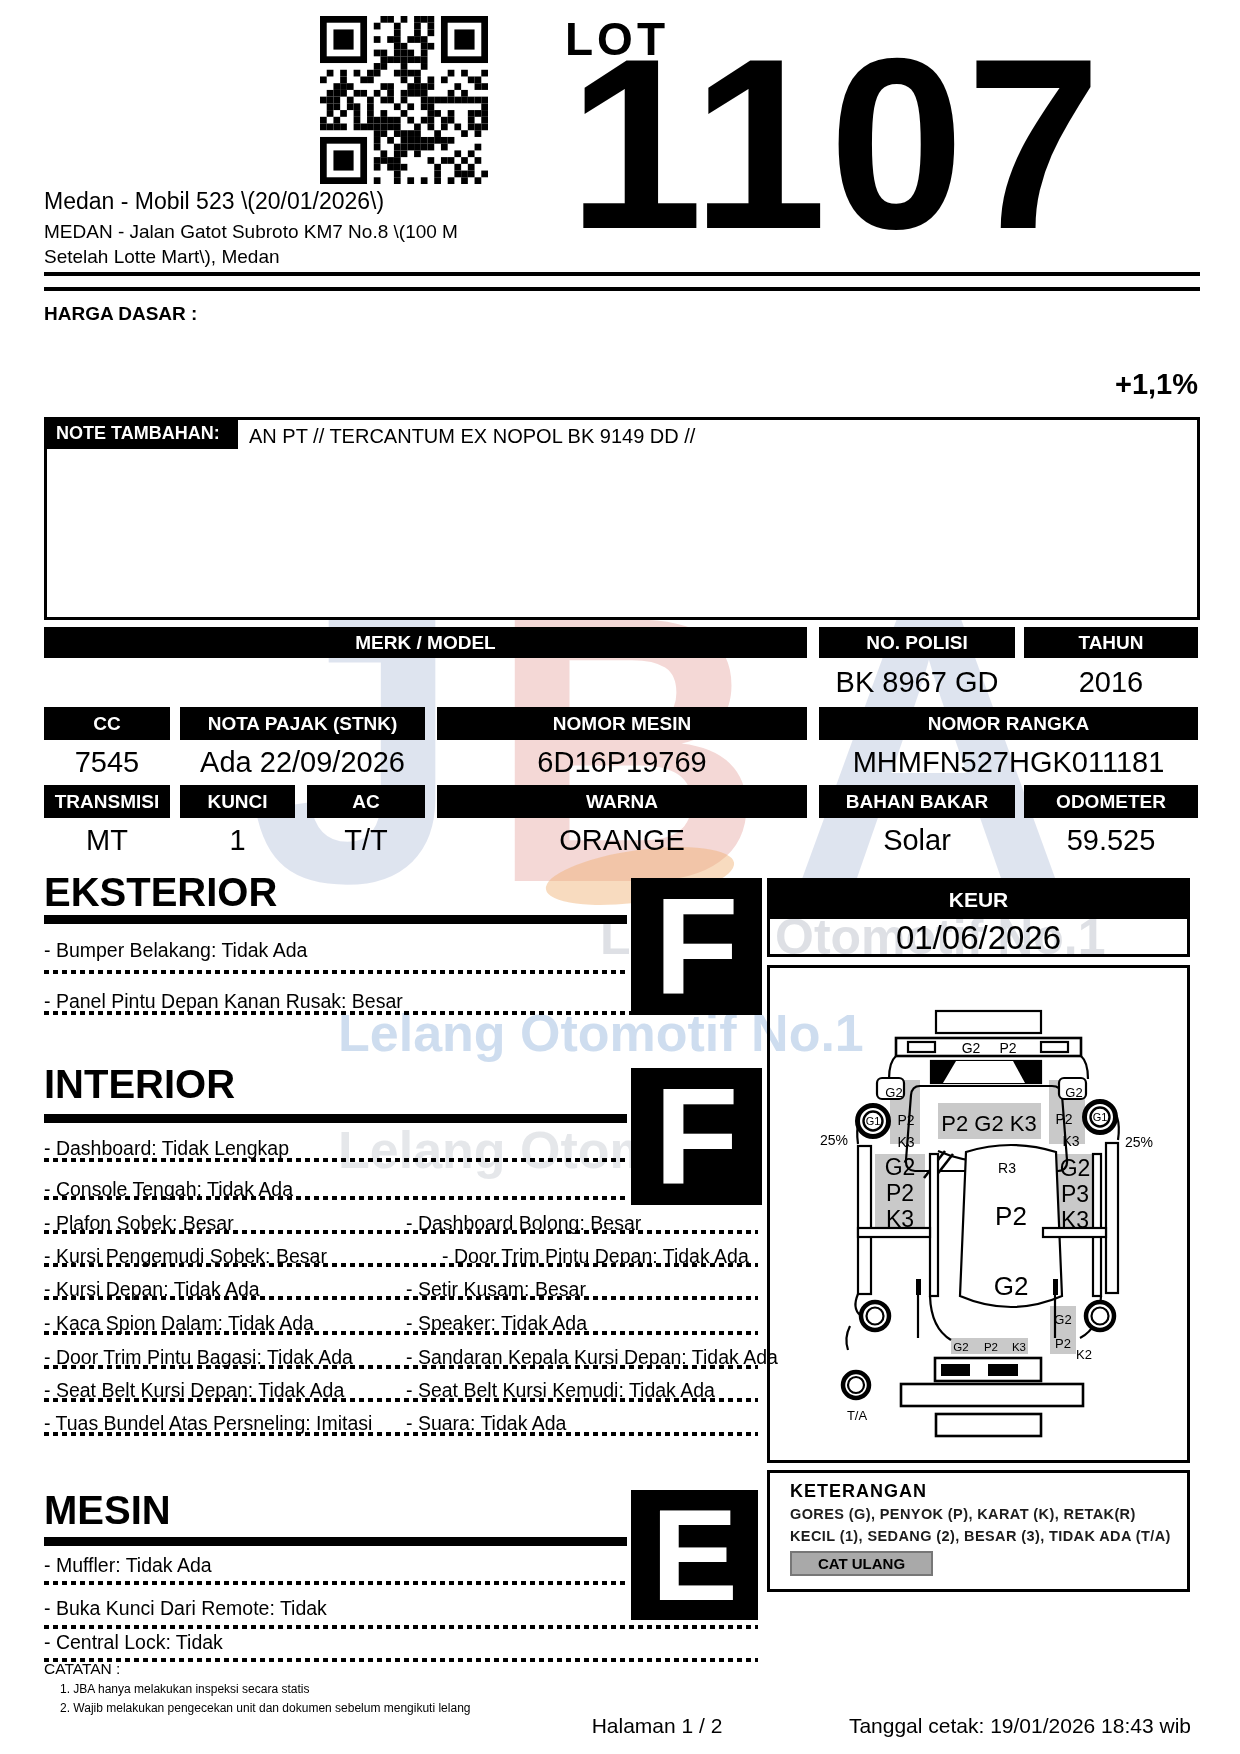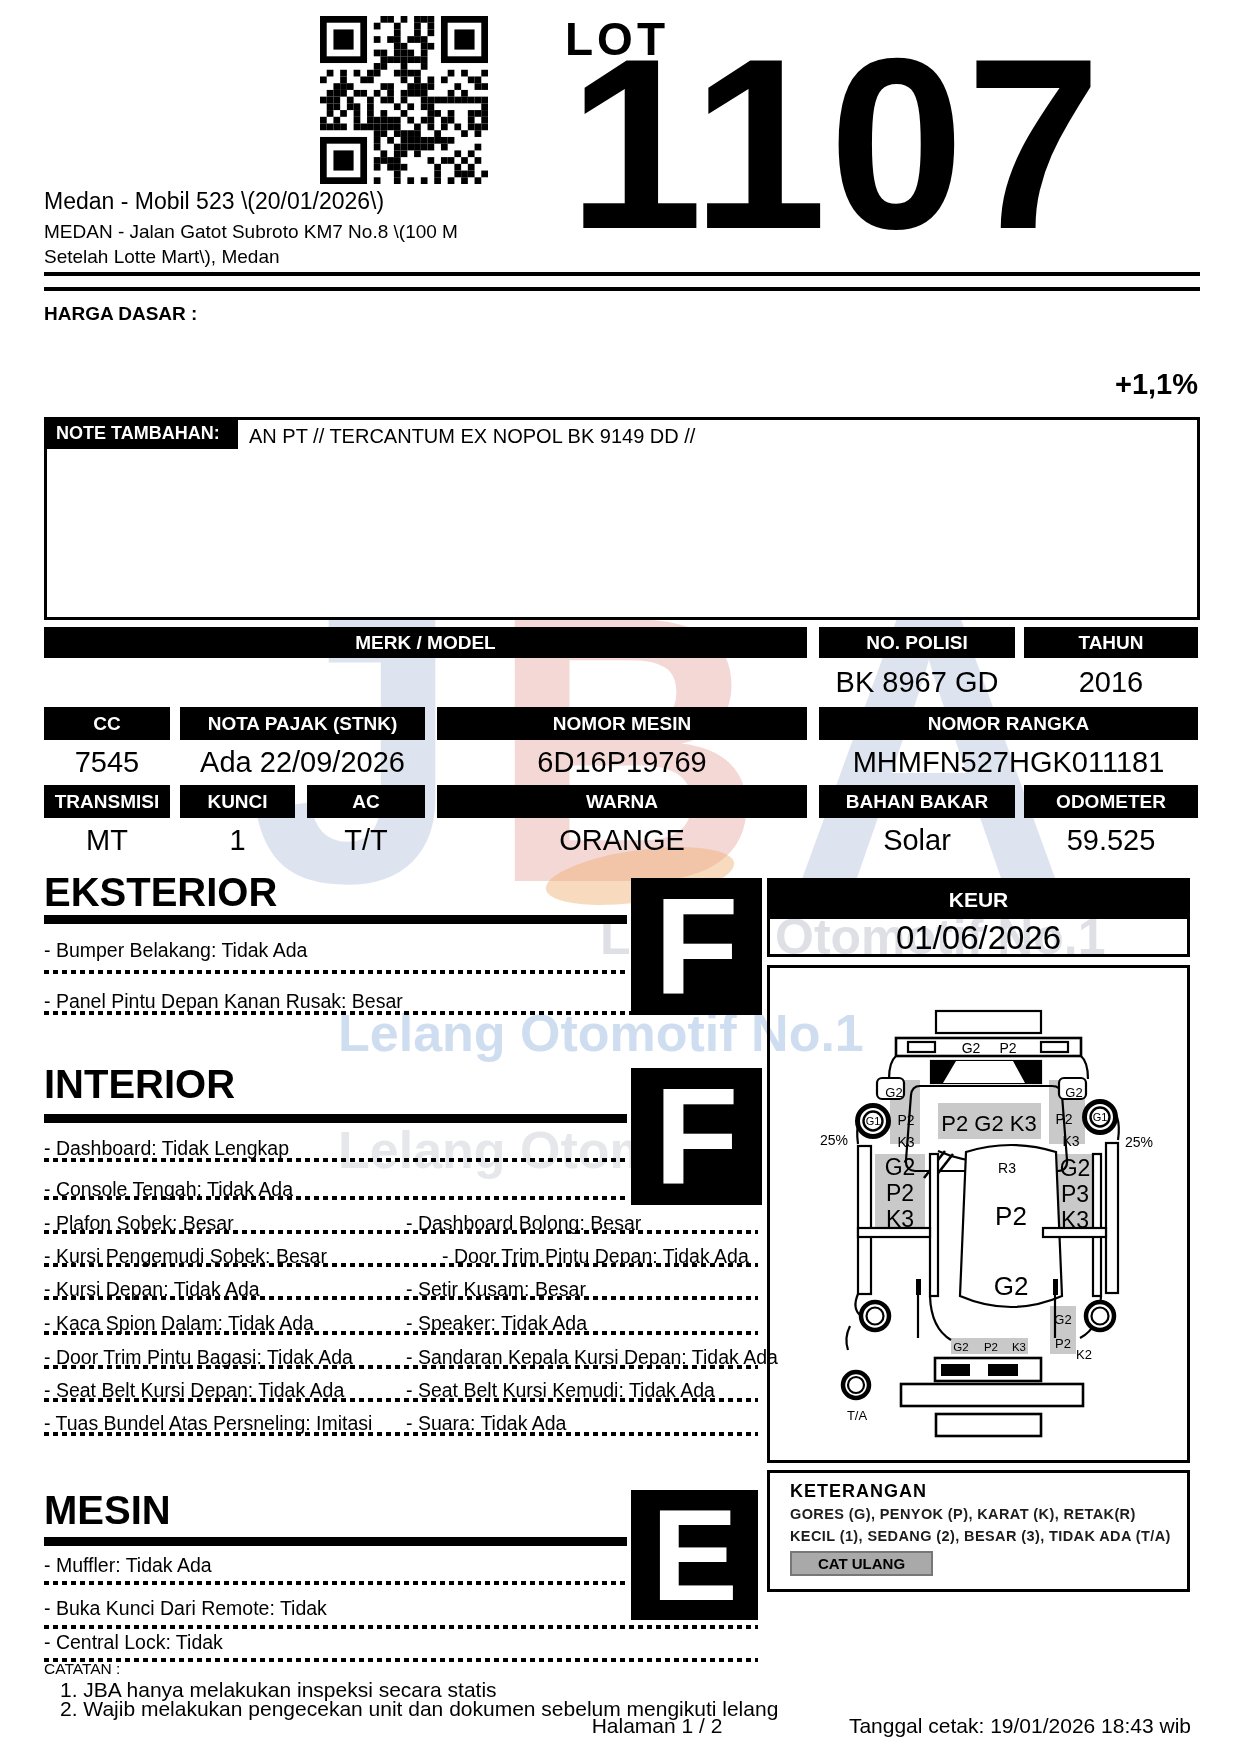--- a/index.html
+++ b/index.html
@@ -46,21 +46,21 @@
   .keur-value{font-size:33px;text-align:center;height:35px;line-height:37px;}
   .diagram-box{left:767px;top:965px;width:423px;height:498px;border:3px solid #000;box-sizing:border-box;}
   .ket-box{left:767px;top:1470px;width:423px;height:122px;border:3px solid #000;box-sizing:border-box;}
   .ket-title{position:absolute;left:20px;top:8px;font-size:18px;font-weight:bold;letter-spacing:1px;}
   .ket-line{position:absolute;left:20px;font-size:14.5px;font-weight:bold;color:#1c1c1c;letter-spacing:.4px;white-space:nowrap;}
   .cat-ulang{position:absolute;left:20px;top:78px;width:143px;height:25px;background:#a9a9a9;
              border:2px solid #777;box-sizing:border-box;text-align:center;font-size:15px;
              font-weight:bold;line-height:21px;}
   
   .catatan-title{left:44px;top:1660px;font-size:15.5px;}
-  .catatan-items{left:60px;top:1680px;font-size:21px;line-height:19px;}
+  .catatan-items{left:60px;top:1680px;font-size:12px;line-height:19px;}
   .page-num{left:532px;top:1714px;width:250px;font-size:21px;text-align:center;}
   .printed{right:49px;top:1714px;font-size:21px;}
   svg text{font-family:"Liberation Sans","DejaVu Sans",sans-serif;}
 </style>
 </head>
 <body>
 
 <div class="page">
 
   <div class="wm wm-logo"><span class="j">J</span><span class="b">B</span><span class="a">A</span></div>

